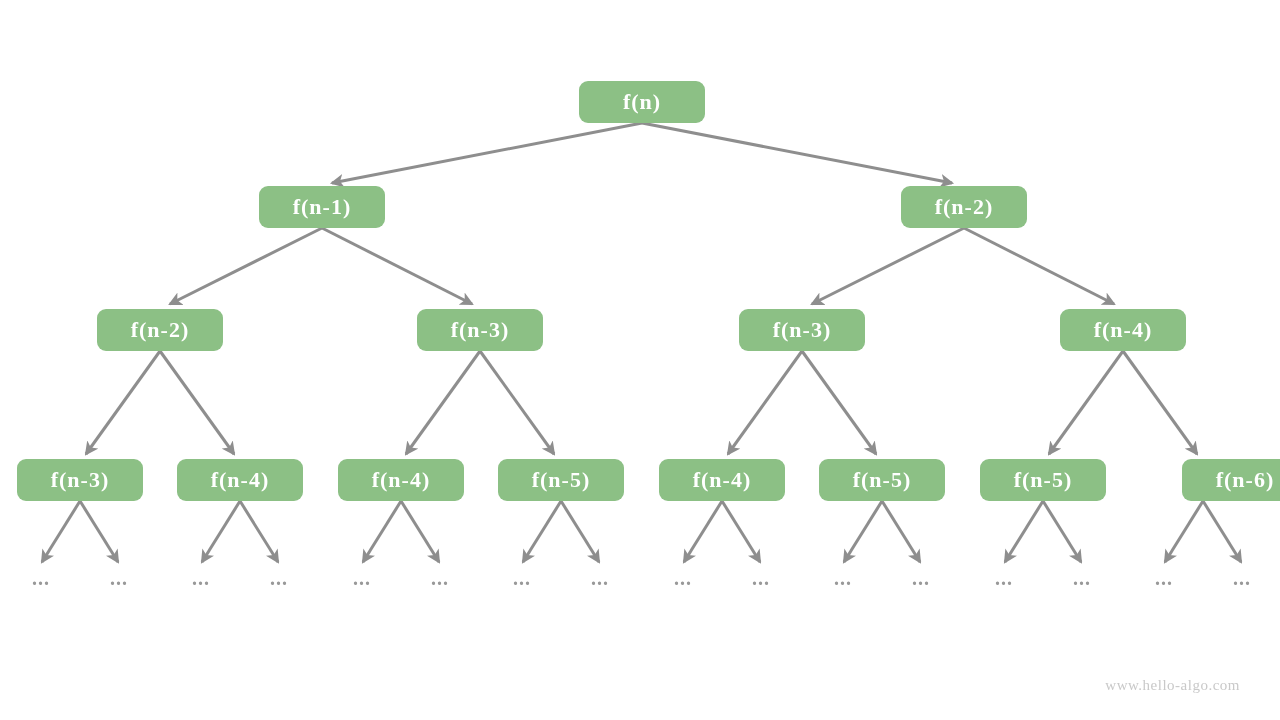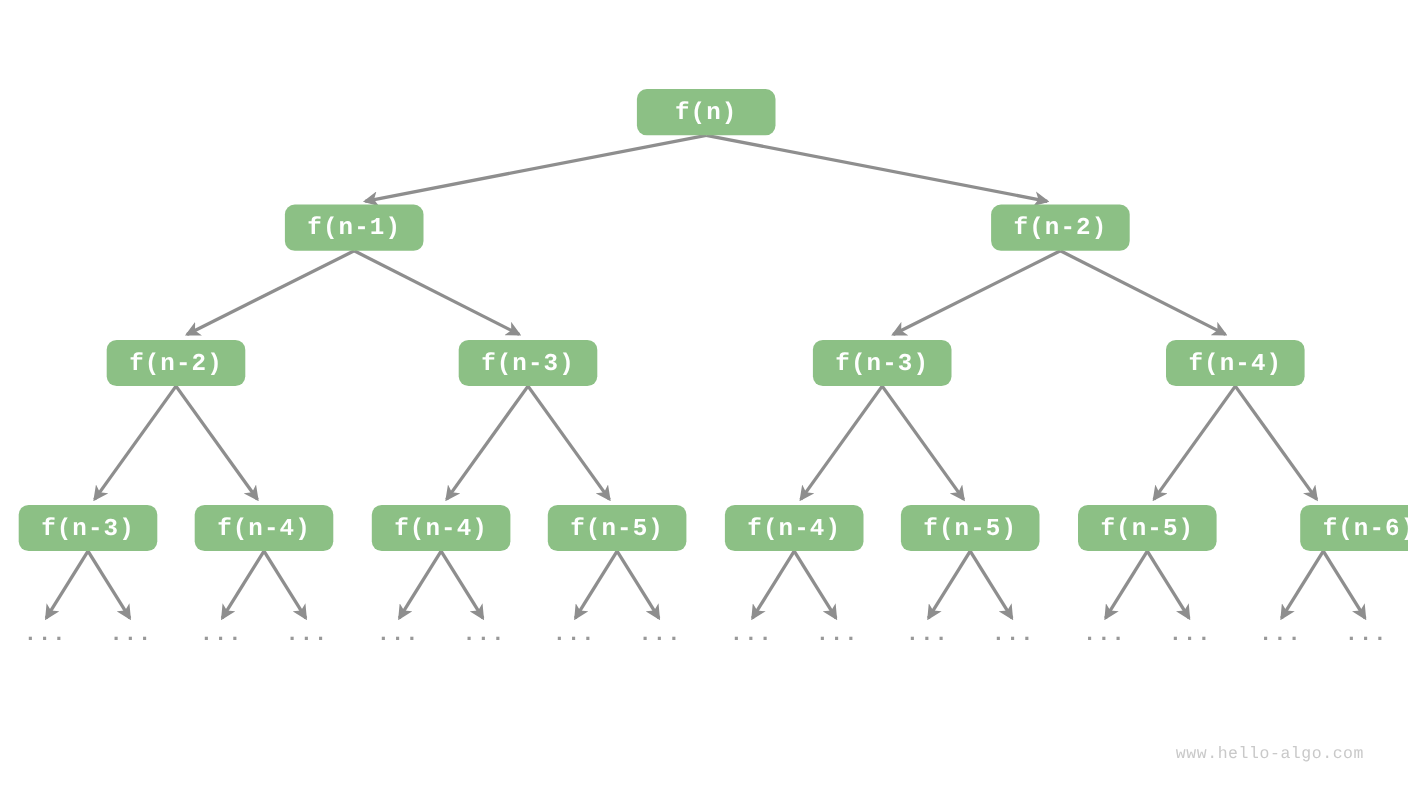--- a/index.html
+++ b/index.html
@@ -6,21 +6,21 @@
     margin: 0;
     padding: 0;
     background: #ffffff;
   }
   #canvas {
     position: relative;
     width: 1280px;
     height: 720px;
     background: #ffffff;
     overflow: hidden;
-    font-family: Liberation Mono, monospace;
+    font-family: Liberation Serif, serif;
   }
   #edges {
     position: absolute;
     left: 0; top: 0;
     width: 1280px;
     height: 720px;
   }
   .node {
     position: absolute;
     width: 126px;

